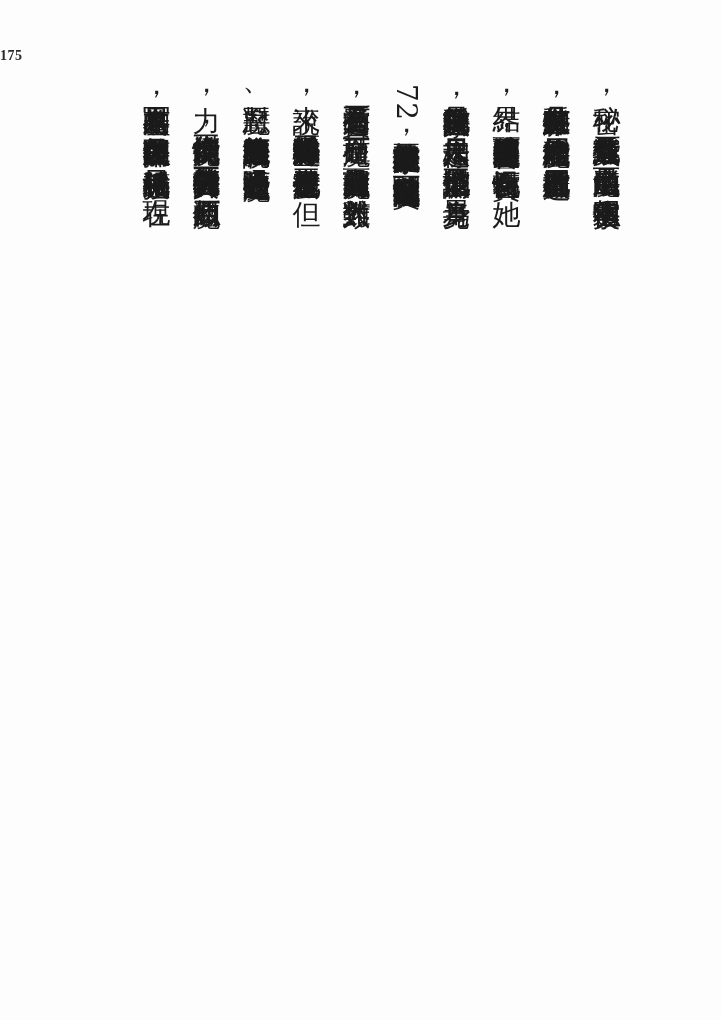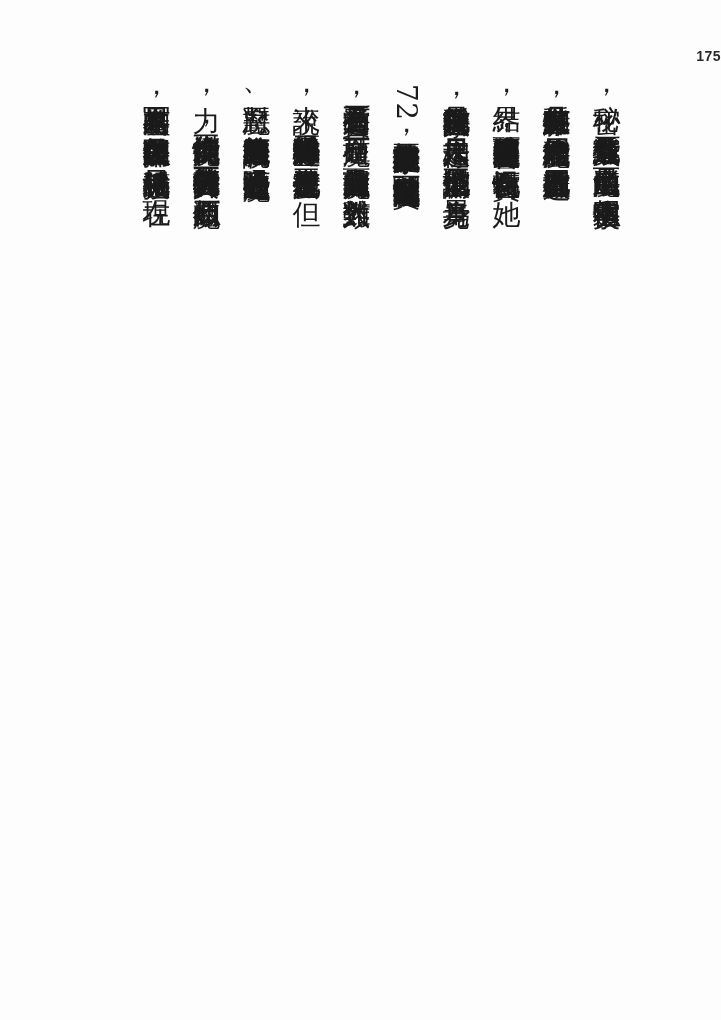--- a/index.html
+++ b/index.html
@@ -16,22 +16,22 @@
   }
   .page {
     position: absolute;
     inset: 0;
   }
   .page-number {
     position: absolute;
     top: 48px;
     left: 0;
     right: 0;
-    text-align: right;
-    font-family: Liberation Sans, sans-serif;
+    text-align: left;
+    font-family: Liberation Serif, serif;
     font-weight: bold;
     font-size: 14px;
     letter-spacing: 0.5px;
     color: #2b2b2b;
   }
   .text-block {
     position: absolute;
     top: 84px;
     right: 90px;
     display: flex;

